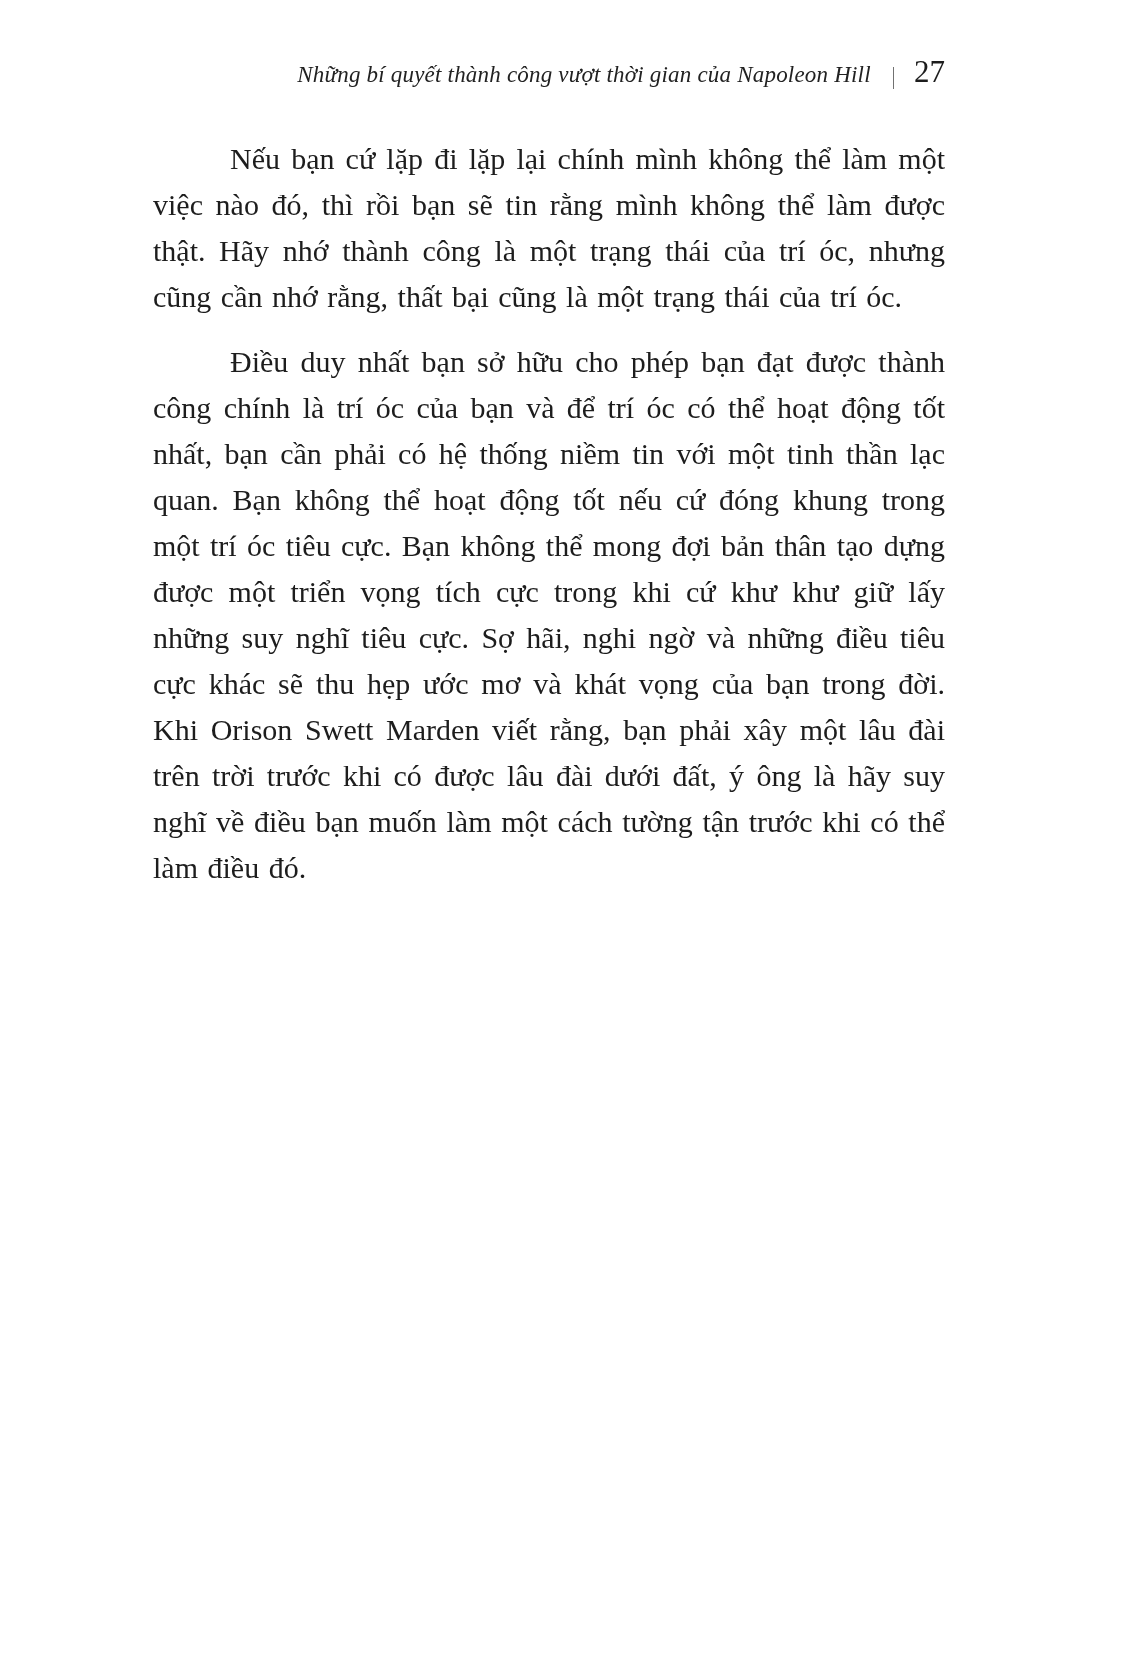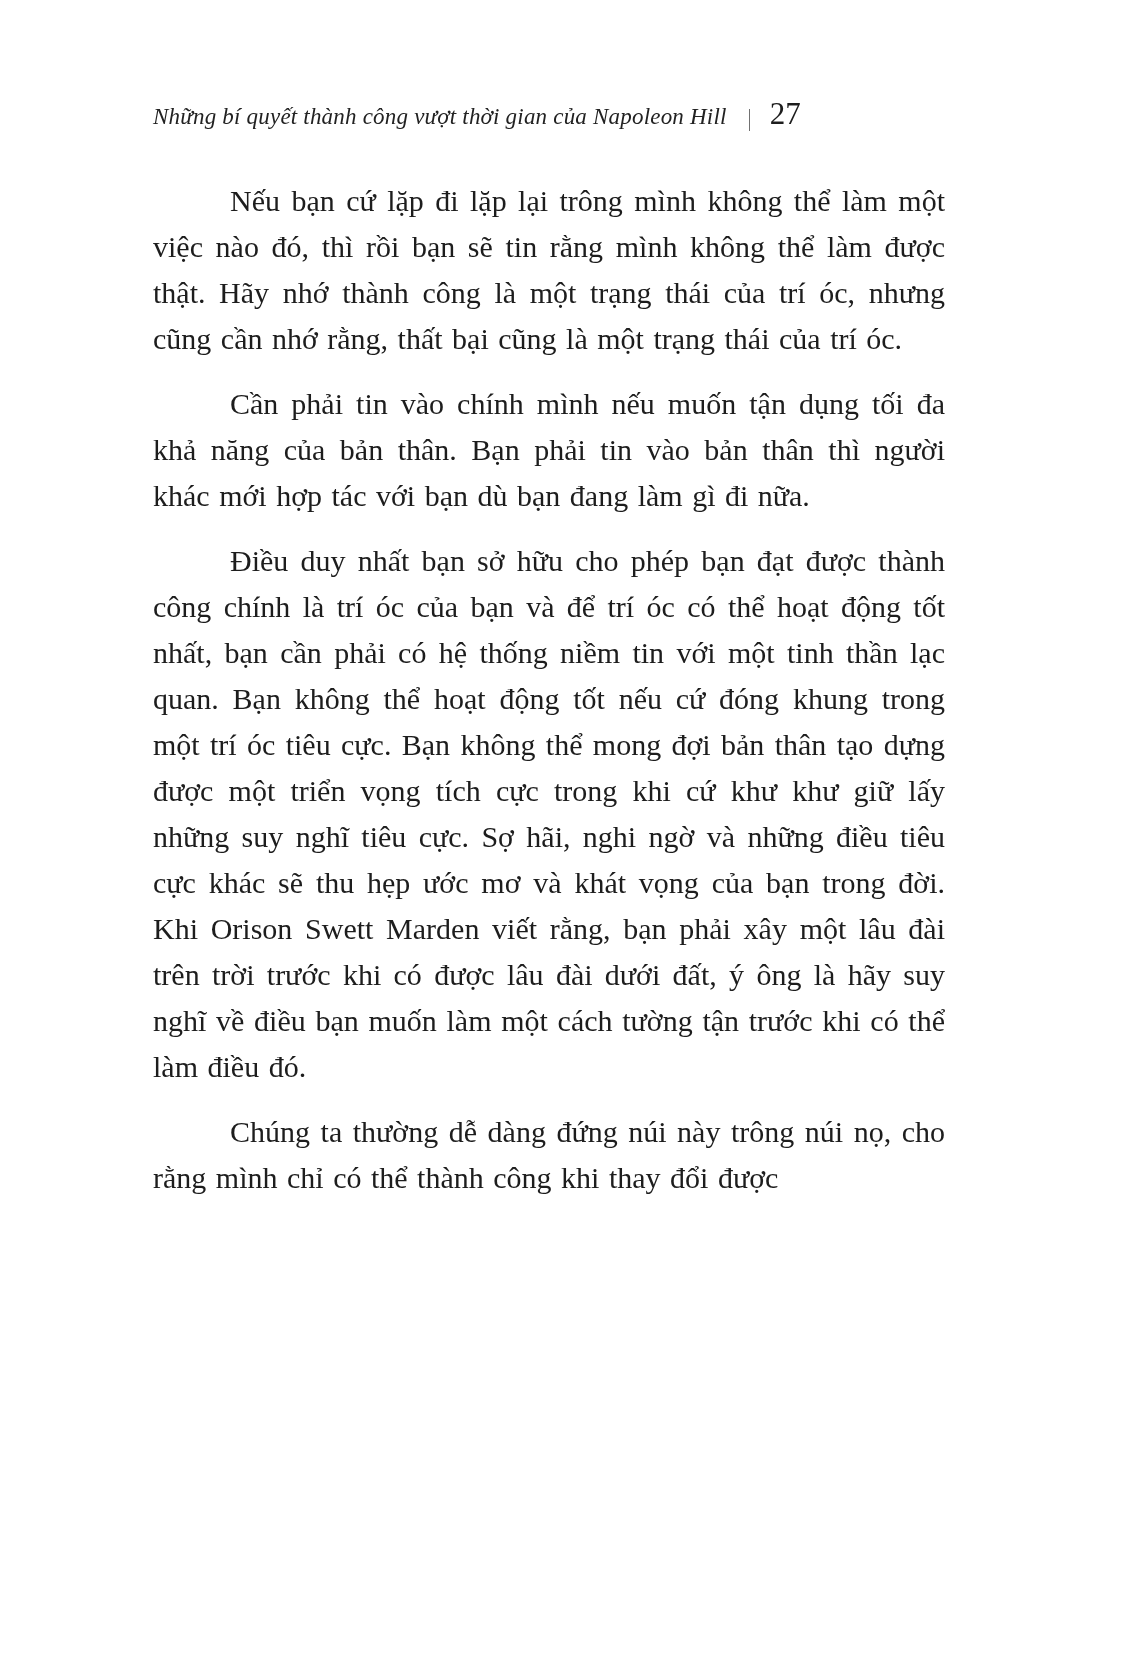--- a/index.html
+++ b/index.html
@@ -17,22 +17,22 @@
     box-sizing: border-box;
     overflow: hidden;
   }
   .text-block {
     position: absolute;
     left: 153px;
     top: 0;
     width: 792px;
   }
   .running-header {
-    margin-top: 98px;
-    text-align: left;
+    margin-top: 56px;
+    text-align: right;
     white-space: nowrap;
     line-height: 1;
   }
   .running-title {
     font-style: italic;
     font-size: 23px;
     color: #222222;
     letter-spacing: 0.2px;
   }
   .header-separator {
@@ -70,20 +70,18 @@
 <div class="page">
   <div class="text-block">
 
     <div class="running-header">
       <span class="running-title">Những bí quyết thành công vượt thời gian của Napoleon Hill</span>
       <span class="header-separator">|</span>
       <span class="page-number">27</span>
     </div>
 
     <div class="content">
-      <p>Nếu bạn cứ lặp đi lặp lại trông mình không thể làm một việc nào đó, thì rồi bạn sẽ tin rằng mình không thể làm được thật. Hãy nhớ thành công là một trạng thái của trí óc, nhưng cũng cần nhớ rằng, thất bại cũng là một trạng thái của trí óc.</p>
-      <p>Cần phải tin vào chính mình nếu muốn tận dụng tối đa khả năng của bản thân. Bạn phải tin vào bản thân thì người khác mới hợp tác với bạn dù bạn đang làm gì đi nữa.</p>
+      <p>Nếu bạn cứ lặp đi lặp lại chính mình không thể làm một việc nào đó, thì rồi bạn sẽ tin rằng mình không thể làm được thật. Hãy nhớ thành công là một trạng thái của trí óc, nhưng cũng cần nhớ rằng, thất bại cũng là một trạng thái của trí óc.</p>
       <p>Điều duy nhất bạn sở hữu cho phép bạn đạt được thành công chính là trí óc của bạn và để trí óc có thể hoạt động tốt nhất, bạn cần phải có hệ thống niềm tin với một tinh thần lạc quan. Bạn không thể hoạt động tốt nếu cứ đóng khung trong một trí óc tiêu cực. Bạn không thể mong đợi bản thân tạo dựng được một triển vọng tích cực trong khi cứ khư khư giữ lấy những suy nghĩ tiêu cực. Sợ hãi, nghi ngờ và những điều tiêu cực khác sẽ thu hẹp ước mơ và khát vọng của bạn trong đời. Khi Orison Swett Marden viết rằng, bạn phải xây một lâu đài trên trời trước khi có được lâu đài dưới đất, ý ông là hãy suy nghĩ về điều bạn muốn làm một cách tường tận trước khi có thể làm điều đó.</p>
-      <p>Chúng ta thường dễ dàng đứng núi này trông núi nọ, cho rằng mình chỉ có thể thành công khi thay đổi được</p>
     </div>
 
   </div>
 </div>
 
 </body></html>

